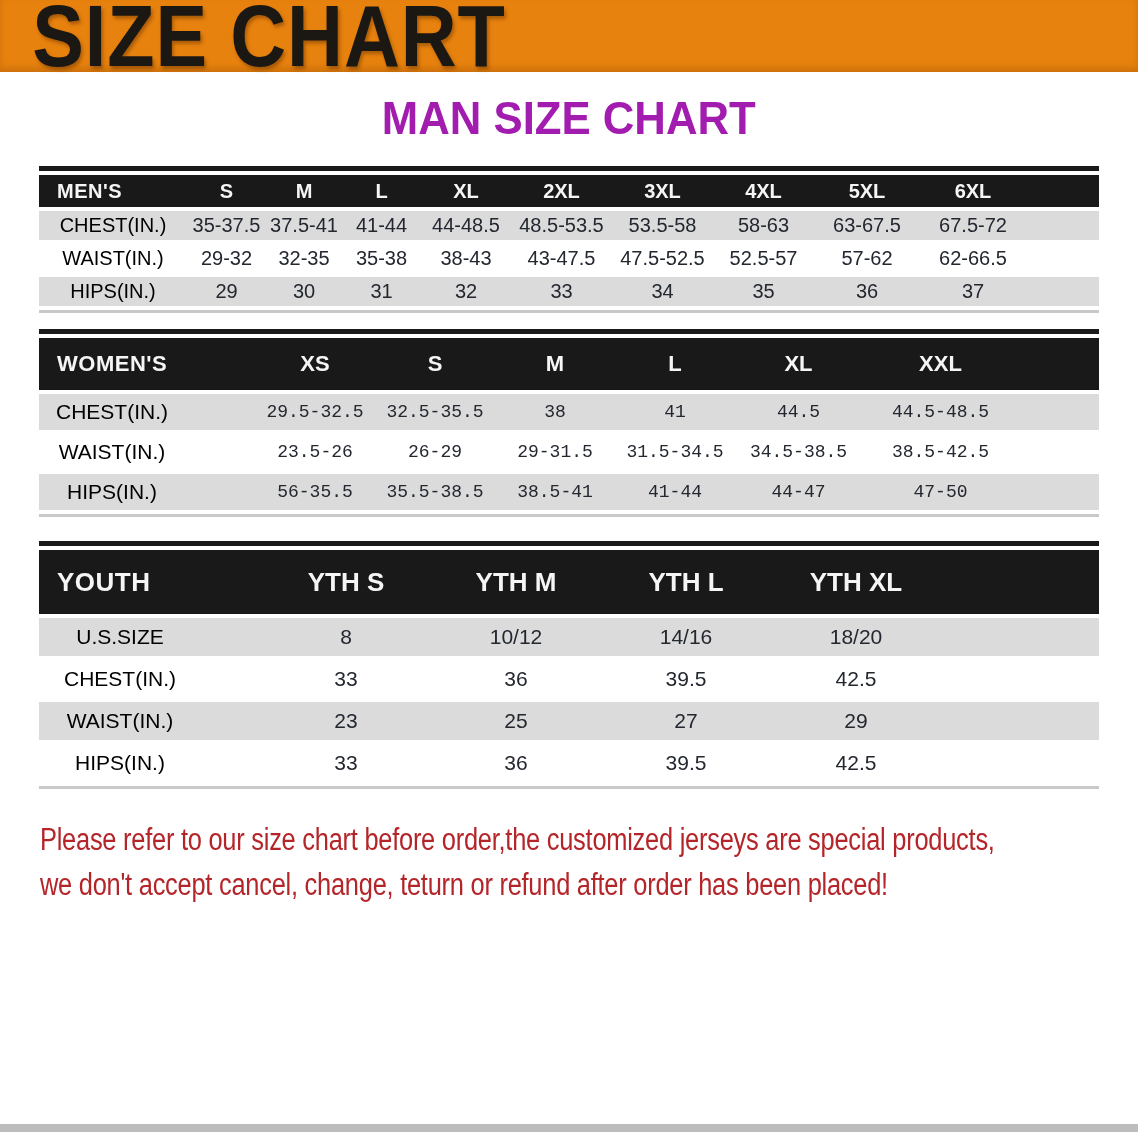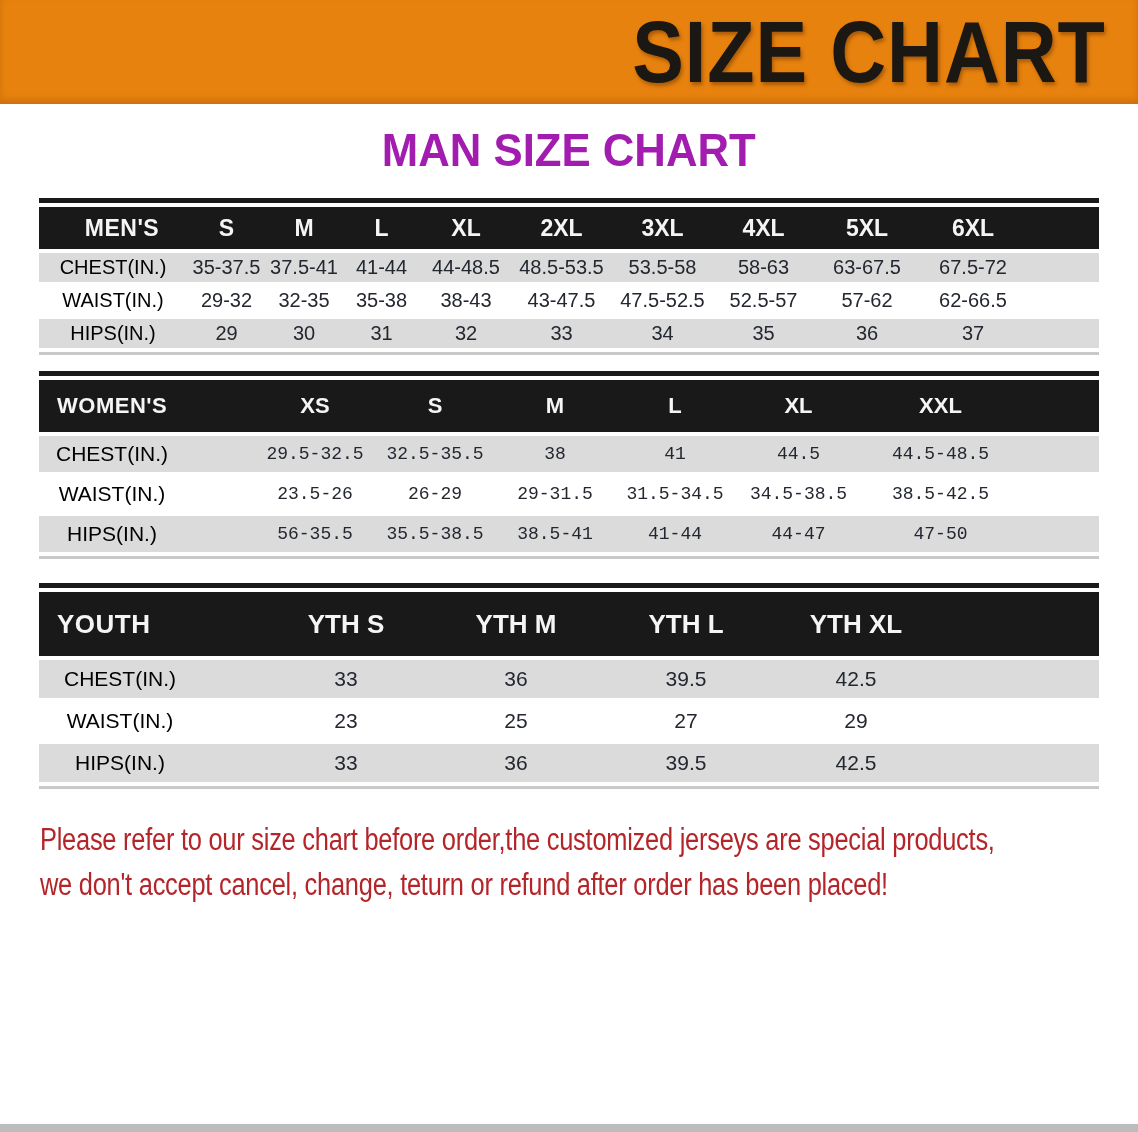--- a/index.html
+++ b/index.html
@@ -5,23 +5,23 @@
   html,body{margin:0;padding:0;background:#ffffff;}
   body{font-family:"Liberation Sans",sans-serif;}
   .page{
     position:relative;
     width:1138px;height:1132px;
     background:#ffffff;
     overflow:hidden;
   }
   
   .banner{
-    height:104px;
+    height:72px;
     background:var(--banner-bg,#e8820e);
-    display:flex;align-items:center;justify-content:flex-end;
+    display:flex;align-items:center;justify-content:flex-start;
     box-shadow:inset 0 -4px 6px rgba(120,60,0,.25);
   }
   .banner h1{margin:0;line-height:1;}
   .banner h1 span{
     display:inline-block;
     font-size:88px;font-weight:700;color:#1b1712;
     letter-spacing:1px;
     transform:scaleX(.88);transform-origin:center;
     text-shadow:2px 3px 4px rgba(90,45,0,.45);
   }
@@ -55,21 +55,21 @@
   }
   
   tr.head-row th{
     background:var(--head-bg,#191919);
     color:#f5f5f5;font-weight:700;
   }
   tr.head-row th.corner{
     text-align:left;padding-left:18px;
     font-size:28px;letter-spacing:.5px;
   }
-  .sec-man   tr.head-row th{height:42px;font-size:23px;text-align:center;}
+  .sec-man   tr.head-row th{height:32px;font-size:20px;}
   .sec-women tr.head-row th{height:52px;font-size:22px;}
   .sec-youth tr.head-row th{height:64px;font-size:26px;}
   
   tbody tr:nth-child(odd)  th,
   tbody tr:nth-child(odd)  td{background:var(--stripe,#dbdbdb);}
   tbody tr:nth-child(even) th,
   tbody tr:nth-child(even) td{background:#ffffff;}
   tbody th{font-weight:400;color:#000000;font-size:20px;}
   tbody td{color:#23272f;font-size:20px;}
   .sec-man   tbody tr{height:29px;}
@@ -256,20 +256,28 @@
               <th class="corner">YOUTH</th>
               <th>YTH S</th>
               <th>YTH M</th>
               <th>YTH L</th>
               <th>YTH XL</th>
               <th></th>
             </tr>
           </thead>
           <tbody>
             <tr>
+              <th>U.S.SIZE</th>
+              <td>8</td>
+              <td>10/12</td>
+              <td>14/16</td>
+              <td>18/20</td>
+              <td></td>
+            </tr>
+            <tr>
               <th>CHEST(IN.)</th>
               <td>33</td>
               <td>36</td>
               <td>39.5</td>
               <td>42.5</td>
               <td></td>
             </tr>
             <tr>
               <th>WAIST(IN.)</th>
               <td>23</td>

